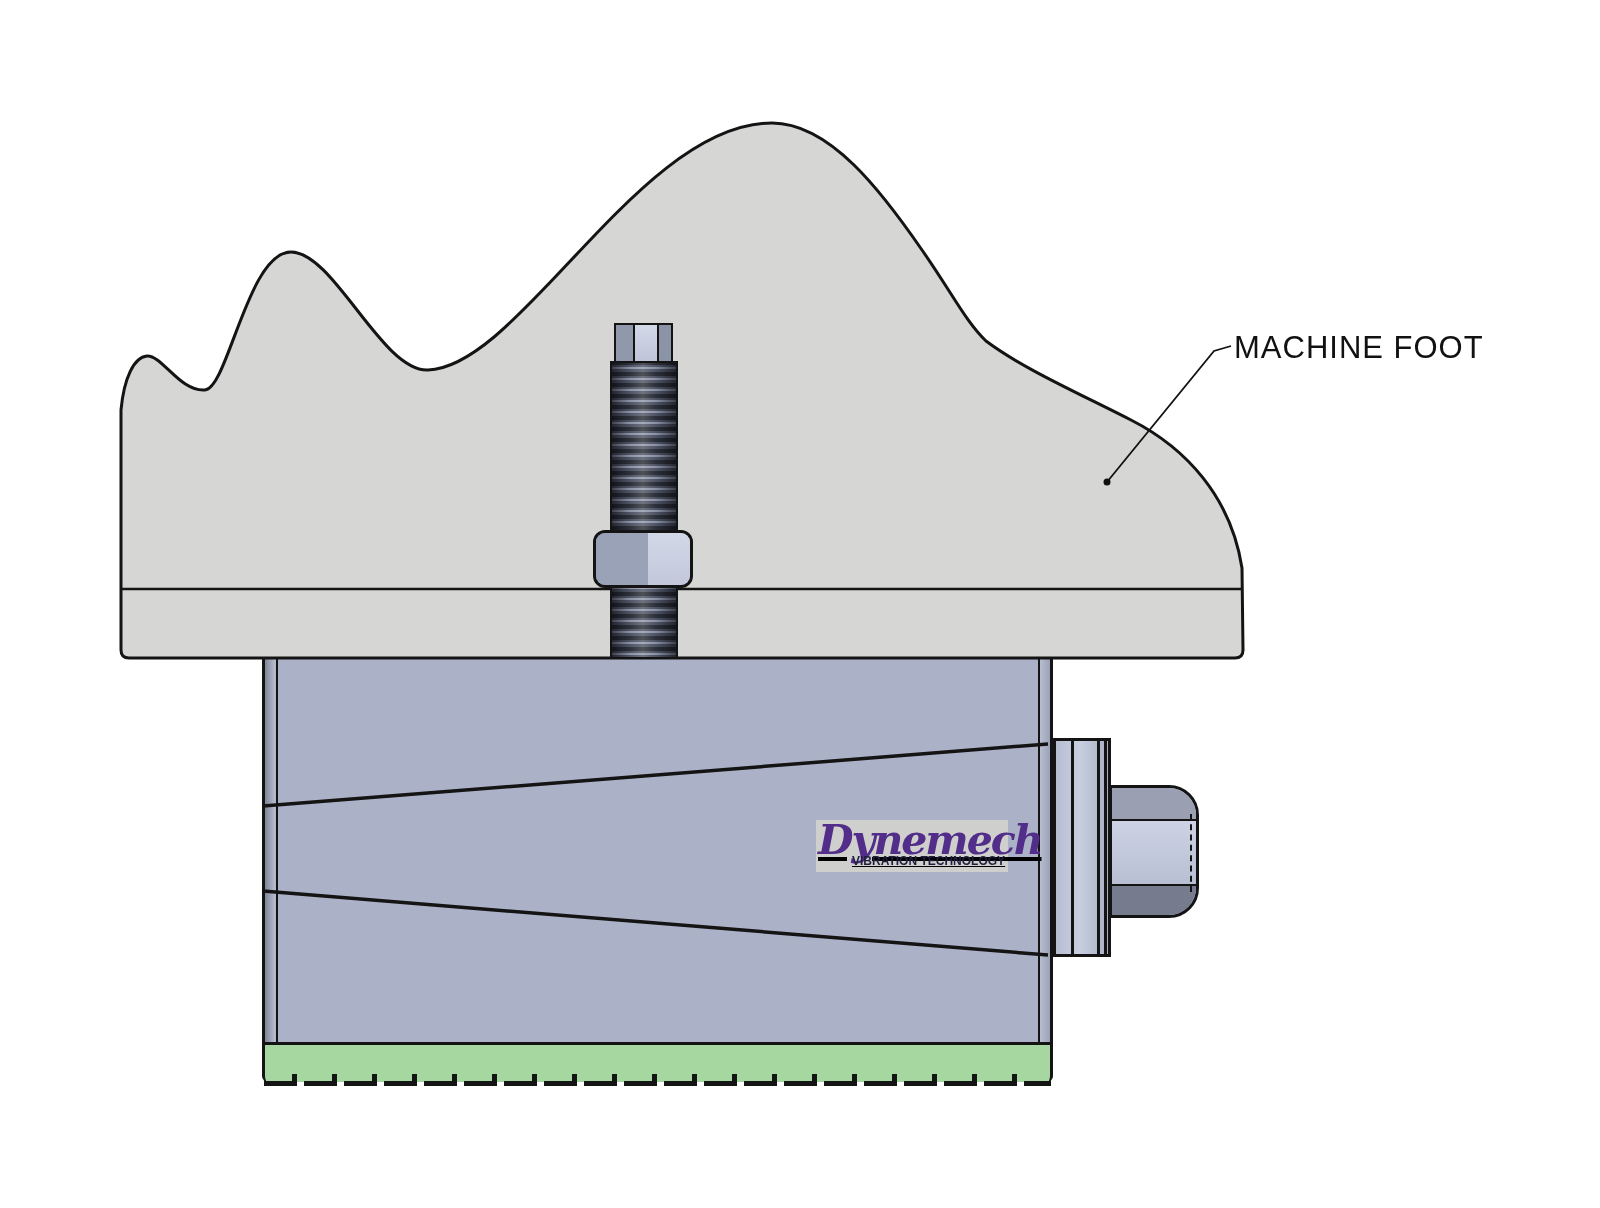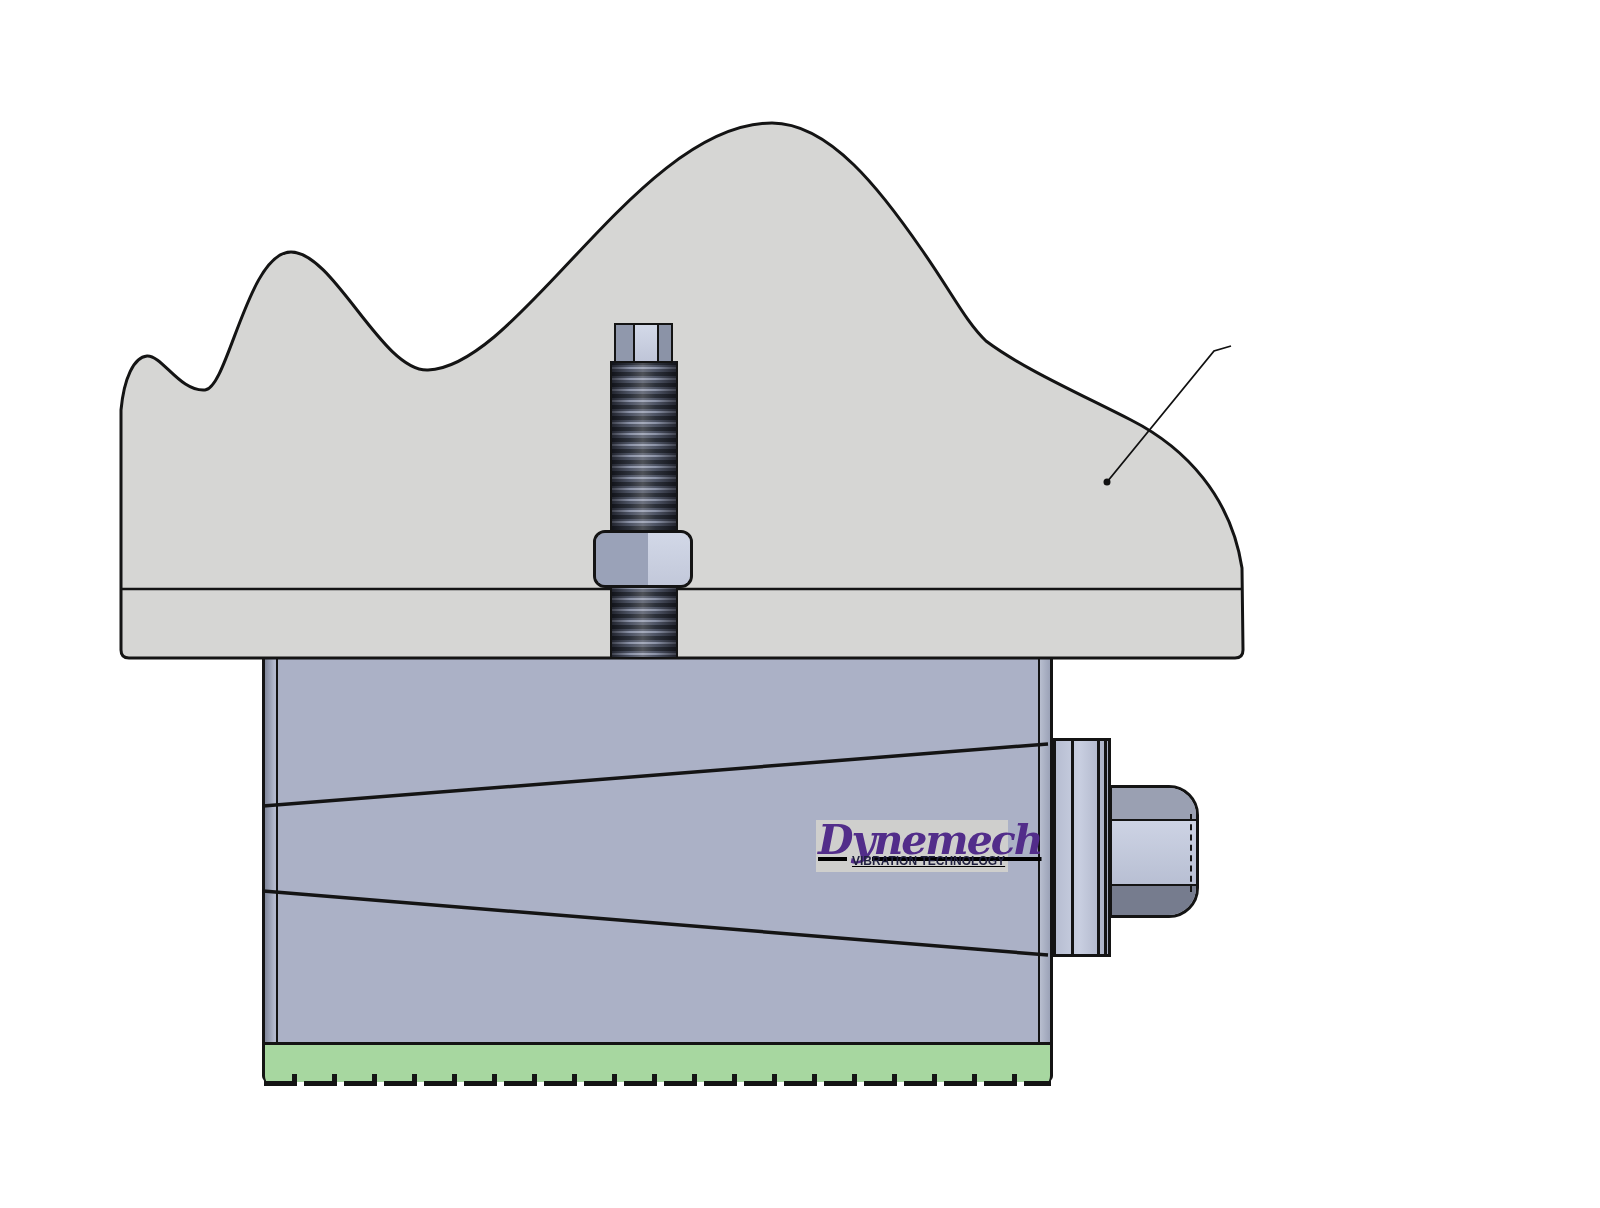--- a/index.html
+++ b/index.html
@@ -192,14 +192,15 @@
   </div>
   <div class="abs hex-nut">
     <div class="left"></div>
     <div class="right"></div>
   </div>
 
   <svg class="abs svg-note" width="1600" height="1208" viewBox="0 0 1600 1208">
     <path d="M1107,482 L1214,351 L1231,346" stroke="var(--label-text)" stroke-width="1.8" fill="none"></path>
     <circle cx="1107" cy="482" r="3.5" fill="var(--label-text)"></circle>
   </svg>
+  <div class="abs label-machine-foot">MACHINE FOOT</div>
 
 </div>
 
 </body></html>

